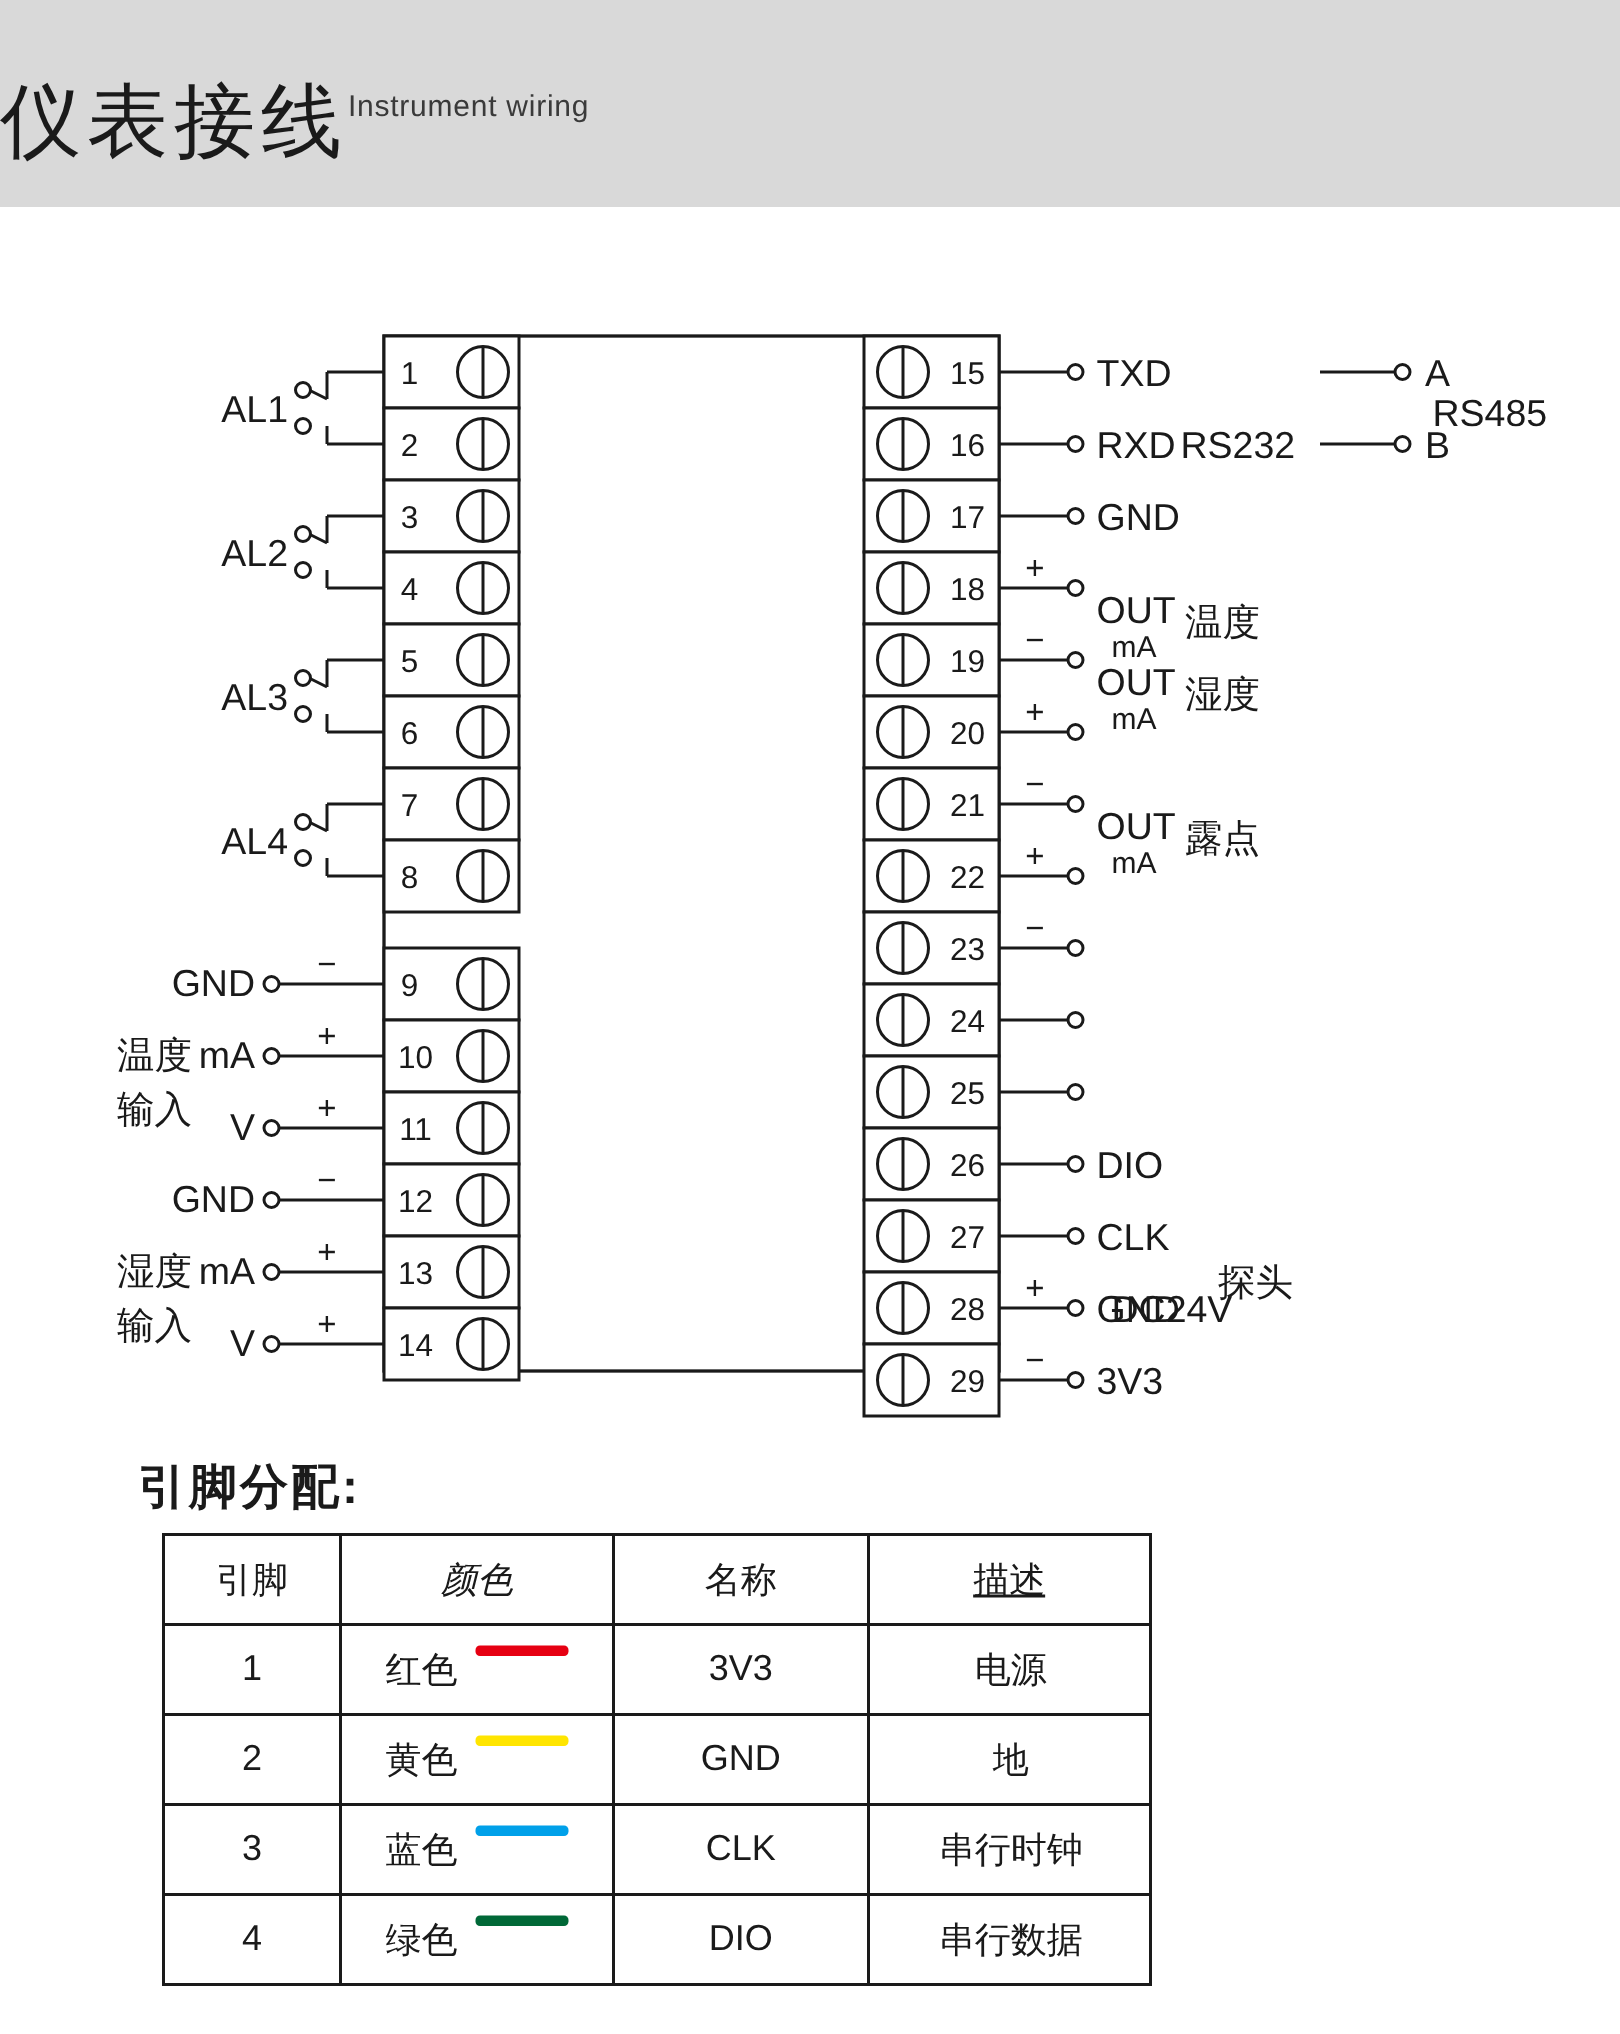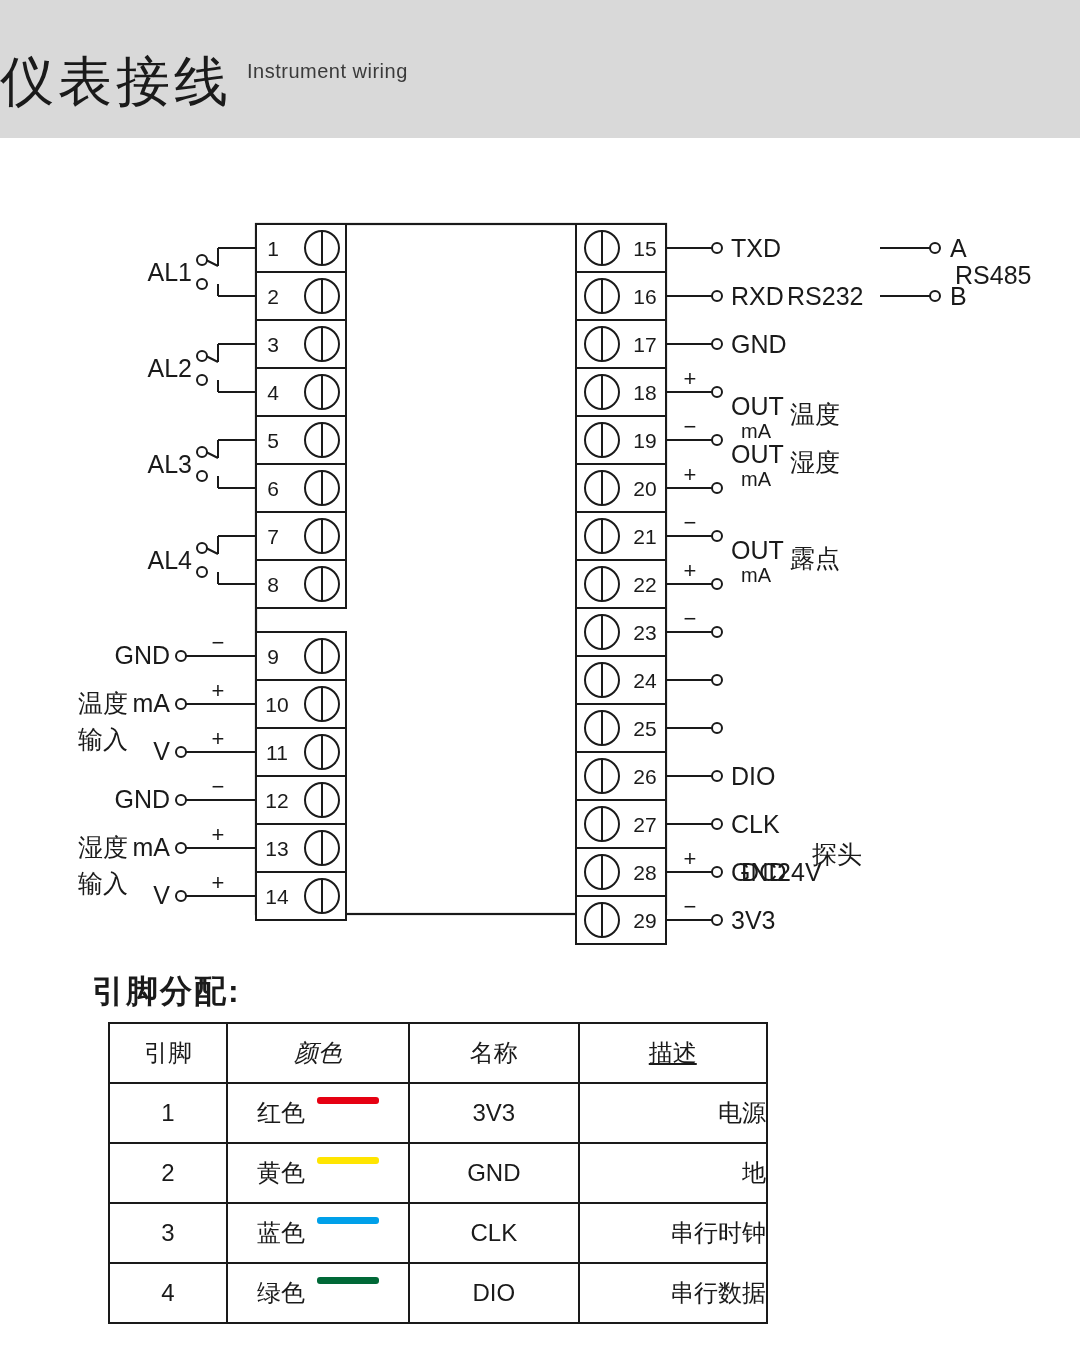--- a/index.html
+++ b/index.html
@@ -34,21 +34,20 @@
     letter-spacing: 4px;
     font-weight: 400;
     color: #1a1a1a;
     line-height: 1.15;
   }
   .header-sub {
     margin-top: 4px;
     font-size: 20px;
     color: #3a3a3a;
     letter-spacing: 0.5px;
-    margin-left: 15px;
   }
 
   
   .diagram {
     position: absolute;
     left: 0;
     top: 138px;
     width: 1080px;
     height: 850px;
   }
@@ -75,21 +74,21 @@
   table.pin-table th,
   table.pin-table td {
     border: 2px solid #1a1a1a;
     height: 58px;
     font-size: 24px;
     font-weight: 400;
     text-align: center;
     padding: 0;
   }
   table.pin-table th { font-size: 24px; font-weight: 500; }
-  table.pin-table td.desc { text-align: right; padding-left: 2px; }
+  table.pin-table td.desc { text-align: center; padding-left: 2px; }
   .col-pin   { width: 118px; }
   .col-color { width: 182px; font-style: italic; }
   .col-name  { width: 170px; }
   .col-desc  { width: 190px; text-decoration: underline; }
   .color-cell {
     display: flex;
     justify-content: center;
     gap: 12px;
   }
   .swatch {

